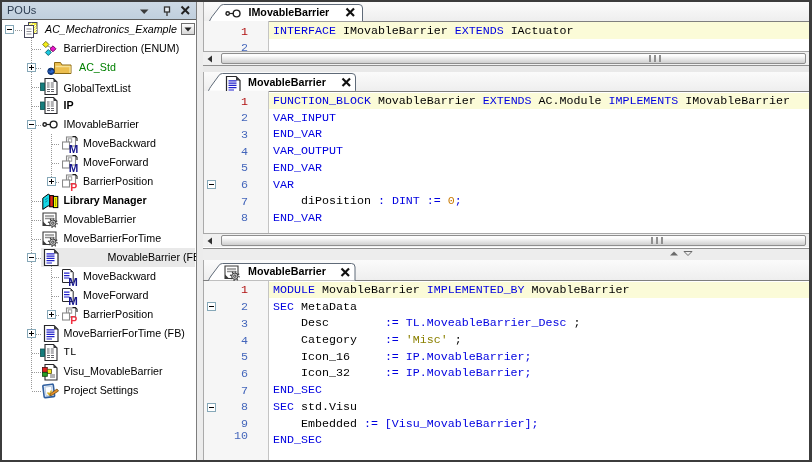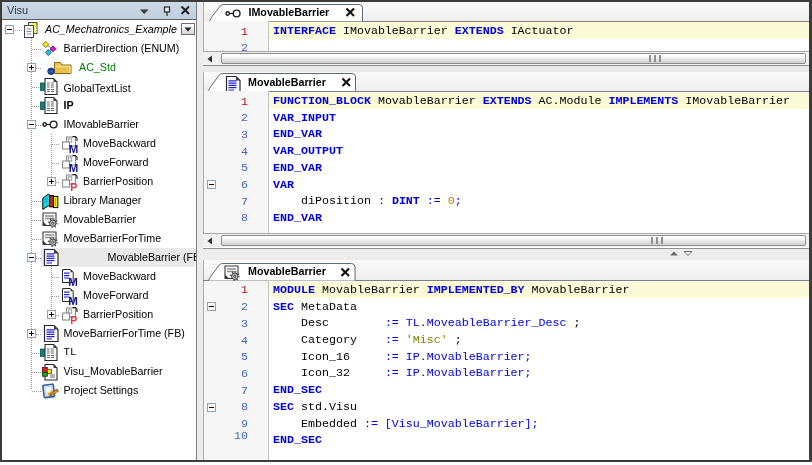--- a/index.html
+++ b/index.html
@@ -1,19 +1,19 @@
 <!DOCTYPE html>
 <html><head><meta charset="utf-8"><style>
 html,body{margin:0;padding:0}
 body{width:812px;height:465px;position:relative;background:#fff;overflow:hidden;
  font-family:"Liberation Sans",sans-serif;}
 .a{position:absolute}
 .lbl{font-size:10.7px;color:#000;white-space:nowrap}
 .code{font-family:"Liberation Mono",monospace;font-size:11.65px;line-height:16.7px;white-space:pre;color:#000}
-.k{color:#0000e0;font-weight:bold}
+.k{color:#0000e0;font-weight:normal}
 .b{color:#0000e0}
 .n{color:#c87800}
 .s{color:#8b8000}
 .ln{font-family:"Liberation Mono",monospace;font-size:11.65px;color:#4466bb;text-align:right;width:30px}
 .ln1{color:#b01010}
 .tlbl{font-size:10.7px;font-weight:bold;color:#000;white-space:nowrap}
 .dotv{width:1px;background:repeating-linear-gradient(to bottom,#999 0 1px,transparent 1px 2px)}
 .doth{height:1px;background:repeating-linear-gradient(to right,#999 0 1px,transparent 1px 2px)}
 .ebox{width:9px;height:9px;background:#fff;border:1px solid #86a8b8;box-sizing:border-box}
 .ebox:after{content:"";position:absolute;left:1px;top:3px;width:5px;height:1px;background:#000}
@@ -21,21 +21,21 @@
 </style></head>
 <body>
 
 <div class="a" style="left:0;top:0;width:812px;height:465px;background:#fff"></div>
 <div class="a" style="left:0;top:0;width:812px;height:462px;background:#3c3c3c"></div>
 <div class="a" style="left:2px;top:2px;width:807px;height:458px;background:#fff"></div>
 
 <div class="a" style="left:2px;top:2px;width:194px;height:458px;background:#fff">
 
   <div class="a" style="left:0;top:0;width:194px;height:17px;background:linear-gradient(#cdd9e5,#c0cfdd);border-bottom:1px solid #5f5f5f">
-    <div class="a" style="left:5px;top:2px;font-size:11px;color:#2c3c50">Visu</div>
+    <div class="a" style="left:5px;top:2px;font-size:11px;color:#2c3c50">POUs</div>
     <svg class="a" style="left:137px;top:6px" width="11" height="7">
         <path d="M1 1.5 L9.5 1.5 L5.2 6 Z" fill="#3a3a3a"></path>
       </svg>
     <svg class="a" style="left:159px;top:3px" width="12" height="13">
         <g stroke="#333" fill="none" stroke-width="1.3">
           <line x1="6" y1="2" x2="6" y2="11"></line>
           <rect x="3.5" y="2" width="5" height="5" fill="#e8edf2"></rect>
         </g>
       </svg>
     <svg class="a" style="left:178px;top:3px" width="11" height="11">
@@ -132,21 +132,21 @@
   </svg>
 <div class="a lbl" style="left:83px;top:174.9px;">BarrierPosition</div>
 <div class="a doth" style="left:32px;top:200.5px;width:9px"></div>
 <svg class="a" style="left:42px;top:192.5px" width="17" height="17">
     <path d="M0.8 5.2 L6.2 1.2 L7.8 2 L7.8 13.4 L6.2 12.8 L0.8 16.4 z" fill="#16d8e8" stroke="#000" stroke-width="1"></path>
     <path d="M3.2 6.8 L5.6 5.2 M3.2 9.2 L5.6 7.6" stroke="#067a88" stroke-width="0.8"></path>
     <rect x="7.8" y="2.6" width="3.6" height="11.2" fill="#e02818" stroke="#000" stroke-width="1"></rect>
     <rect x="11.4" y="3.4" width="4.4" height="11.2" fill="#f8f800" stroke="#000" stroke-width="1"></rect>
     <path d="M13.6 5 v8" stroke="#9a9a00" stroke-width="0.9"></path>
   </svg>
-<div class="a lbl" style="left:63.5px;top:193.9px;">Library Manager</div>
+<div class="a lbl" style="left:63.5px;top:193.9px;font-weight:bold;">Library Manager</div>
 <div class="a doth" style="left:32px;top:219.5px;width:9px"></div>
 <svg class="a" style="left:42px;top:211.5px" width="16" height="16">
     <path d="M1 1 h13 v8.5 l-3.5 4 h-9.5 z" fill="#fff" stroke="#3a3a3a" stroke-width="1.1"></path>
     <path d="M3 4h9M3 6.5h9" stroke="#8e8e8e" stroke-width="1.5"></path>
     <path d="M1 9.5 l4 4 h-4 z" fill="#3a3a3a"></path>
     <circle cx="10.8" cy="11.2" r="3.2" fill="#c2c2c2" stroke="#3a3a3a" stroke-width="1"></circle>
     <circle cx="10.8" cy="11.2" r="4.2" fill="none" stroke="#3a3a3a" stroke-width="1.6" stroke-dasharray="1.1 2.2"></circle>
     <circle cx="10.8" cy="11.2" r="1.1" fill="#fff" stroke="#3a3a3a"></circle>
   </svg>
 <div class="a lbl" style="left:63.5px;top:212.9px;">MovableBarrier</div>

